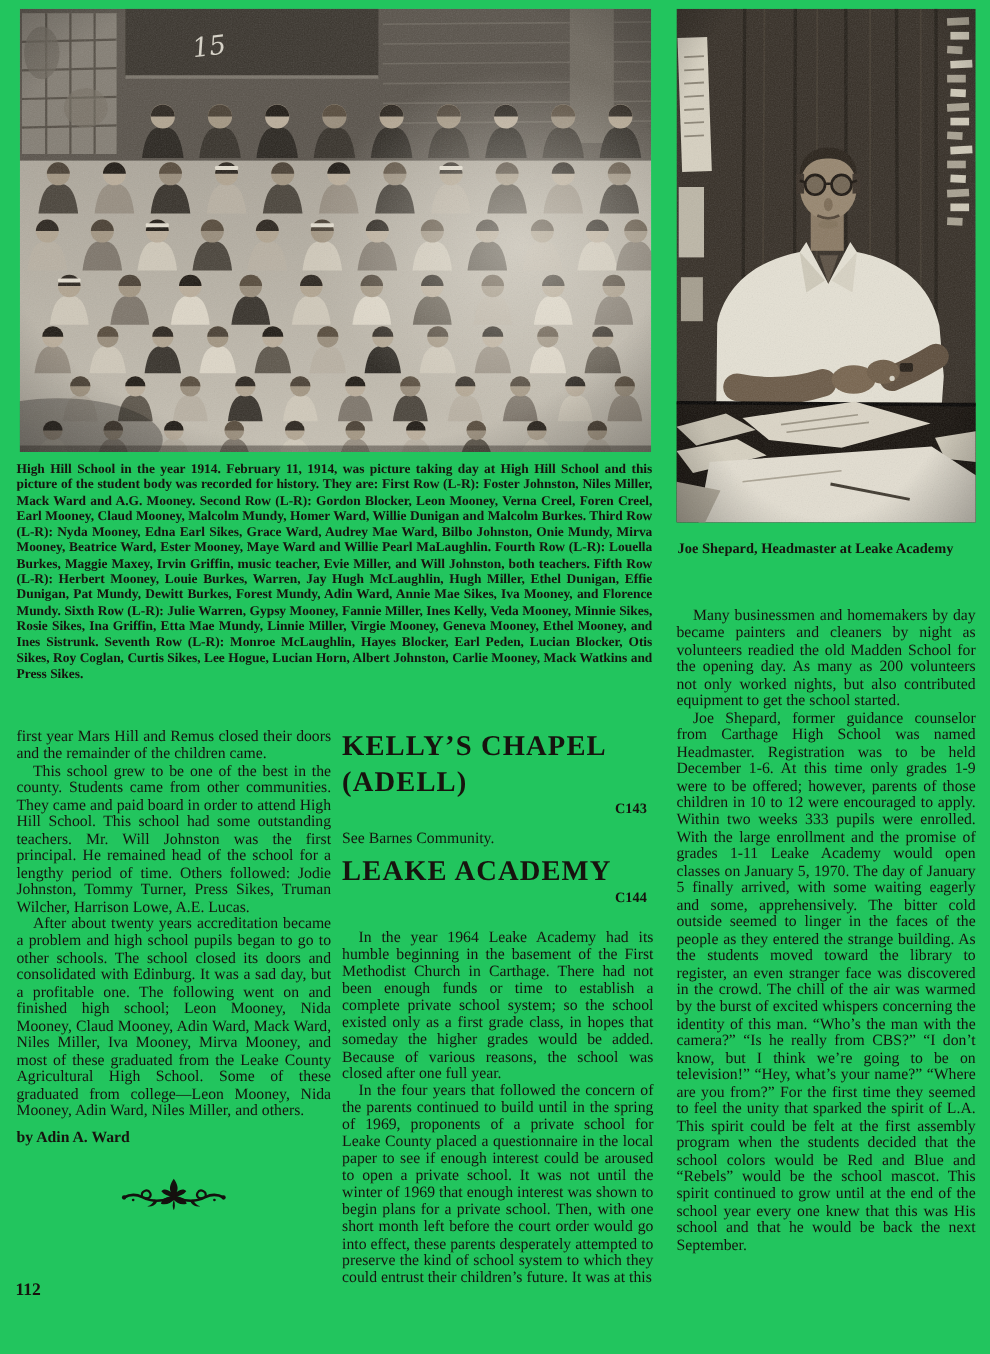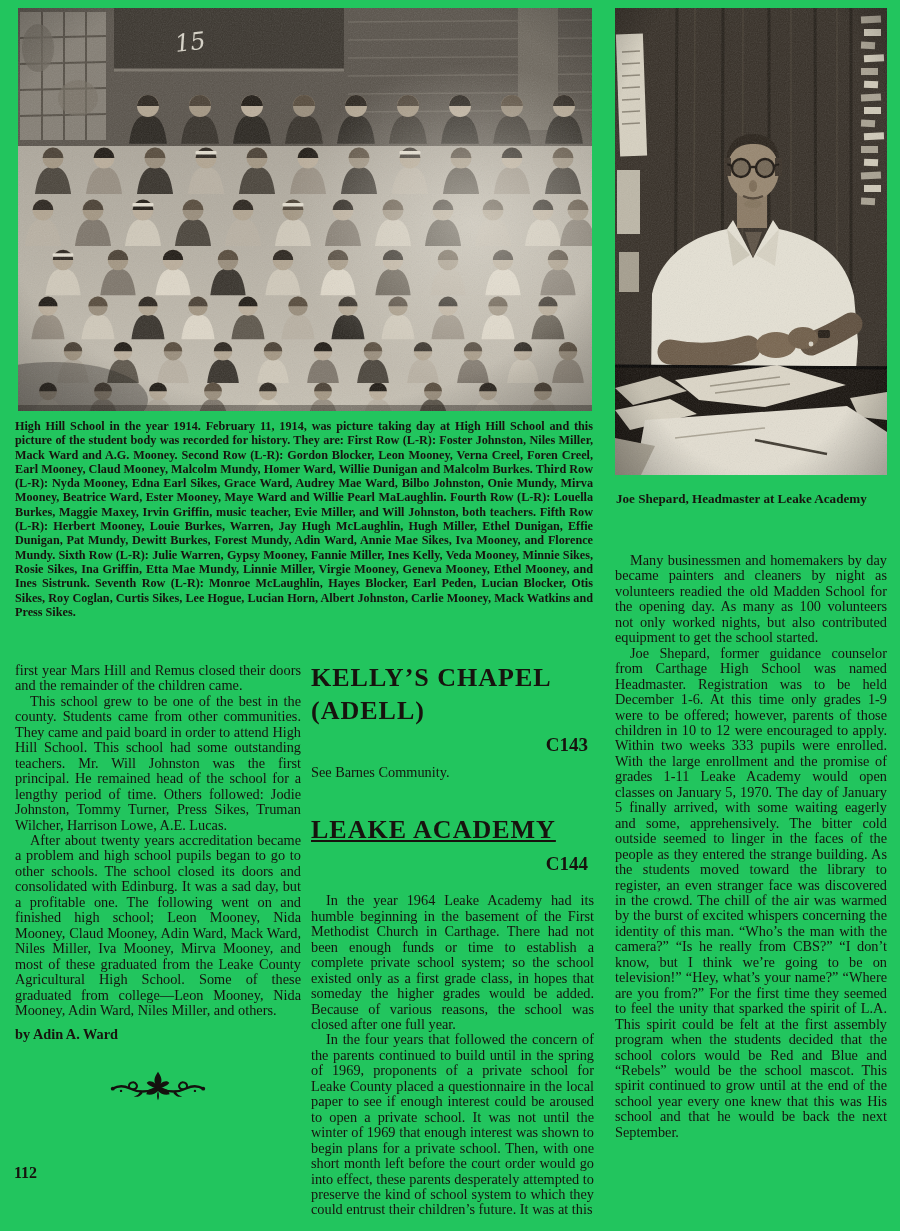--- a/index.html
+++ b/index.html
@@ -18,22 +18,22 @@
   .col p.noind{text-indent:0;}
   .col-left{left:15px;top:663px;width:286px;}
   .col-mid{left:311px;top:661px;width:283px;}
   .col-right{left:615px;top:553px;width:272px;}
   .byline{text-align:left;text-indent:0 !important;font-weight:bold;
           margin-top:9px !important;padding-right:14px;}
   .ornament{margin-top:27px;text-align:center;}
   .ornament svg{display:inline-block;}
   .col-mid h2{font-size:26px;line-height:33px;text-align:left;margin:0;
               font-weight:bold;letter-spacing:1px;}
-  .col-mid h2.second{margin-top:32px;text-decoration:underline;}
-  .code{text-align:right;font-weight:bold;font-size:19px;padding-right:6px;margin-top:10px;}
+  .col-mid h2.second{margin-top:4px;}
+  .code{text-align:right;font-weight:bold;font-size:13px;padding-right:6px;margin-top:0;}
   .seeref{margin-top:13px !important;}
   .midbody{margin-top:22px !important;}
   .pageno{position:absolute;left:14px;top:1164px;font-size:16px;font-weight:bold;}
 </style>
 </head>
 <body>
 
 <svg width="0" height="0" style="position:absolute" aria-hidden="true">
   <defs>
     <linearGradient id="phbg" x1="0" y1="0" x2="0" y2="1">
@@ -614,18 +614,18 @@
         <span>(ADELL)</span></h2>
     <div class="code">C143</div>
     <p class="noind seeref">See Barnes Community.</p>
     <h2 class="second">LEAKE ACADEMY</h2>
     <div class="code">C144</div>
     <p class="midbody">In the year 1964 Leake Academy had its humble beginning in the basement of the First Methodist Church in Carthage. There had not been enough funds or time to establish a complete private school system; so the school existed only as a first grade class, in hopes that someday the higher grades would be added. Because of various reasons, the school was closed after one full year.</p>
     <p>In the four years that followed the concern of the parents continued to build until in the spring of 1969, proponents of a private school for Leake County placed a questionnaire in the local paper to see if enough interest could be aroused to open a private school. It was not until the winter of 1969 that enough interest was shown to begin plans for a private school. Then, with one short month left before the court order would go into effect, these parents desperately attempted to preserve the kind of school system to which they could entrust their children’s future. It was at this</p>
   </div>
 
   <div class="col col-right">
-    <p>Many businessmen and homemakers by day became painters and cleaners by night as volunteers readied the old Madden School for the opening day. As many as 100 volunteers not only worked nights, but also contributed equipment to get the school started.</p>
+    <p>Many businessmen and homemakers by day became painters and cleaners by night as volunteers readied the old Madden School for the opening day. As many as 200 volunteers not only worked nights, but also contributed equipment to get the school started.</p>
     <p>Joe Shepard, former guidance counselor from Carthage High School was named Headmaster. Registration was to be held December 1-6. At this time only grades 1-9 were to be offered; however, parents of those children in 10 to 12 were encouraged to apply. Within two weeks 333 pupils were enrolled. With the large enrollment and the promise of grades 1-11 Leake Academy would open classes on January 5, 1970. The day of January 5 finally arrived, with some waiting eagerly and some, apprehensively. The bitter cold outside seemed to linger in the faces of the people as they entered the strange building. As the students moved toward the library to register, an even stranger face was discovered in the crowd. The chill of the air was warmed by the burst of excited whispers concerning the identity of this man. “Who’s the man with the camera?” “Is he really from CBS?” “I don’t know, but I think we’re going to be on television!” “Hey, what’s your name?” “Where are you from?” For the first time they seemed to feel the unity that sparked the spirit of L.A. This spirit could be felt at the first assembly program when the students decided that the school colors would be Red and Blue and “Rebels” would be the school mascot. This spirit continued to grow until at the end of the school year every one knew that this was His school and that he would be back the next September.</p>
   </div>
 
   <div class="pageno">112</div>
 </div>
 
 </body></html>

